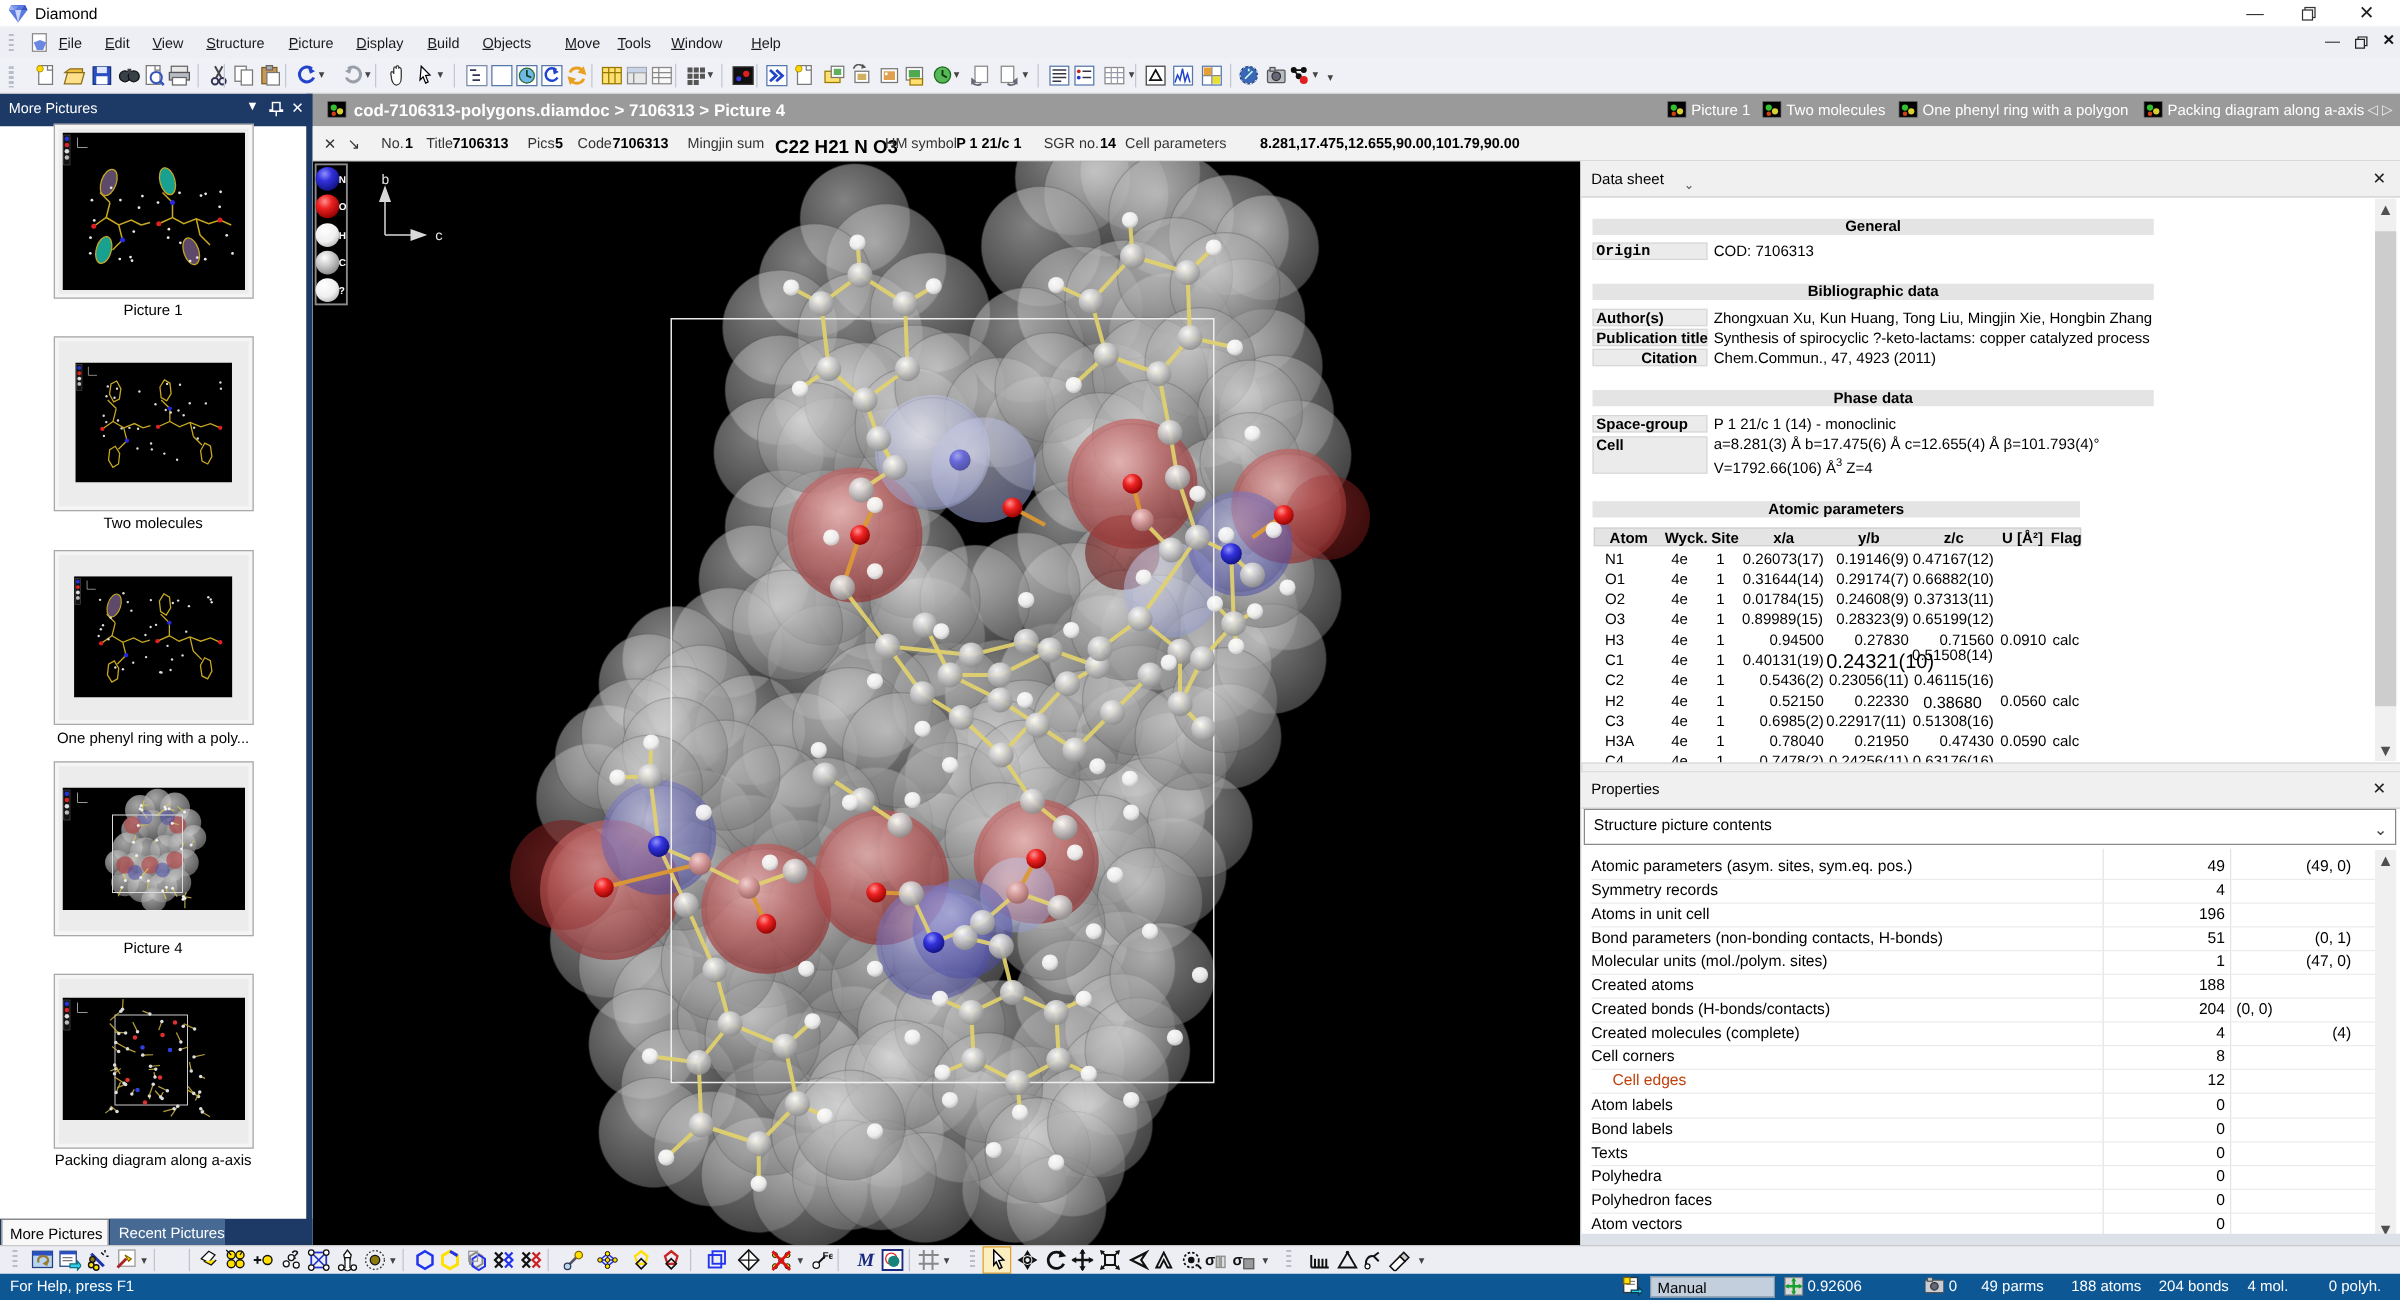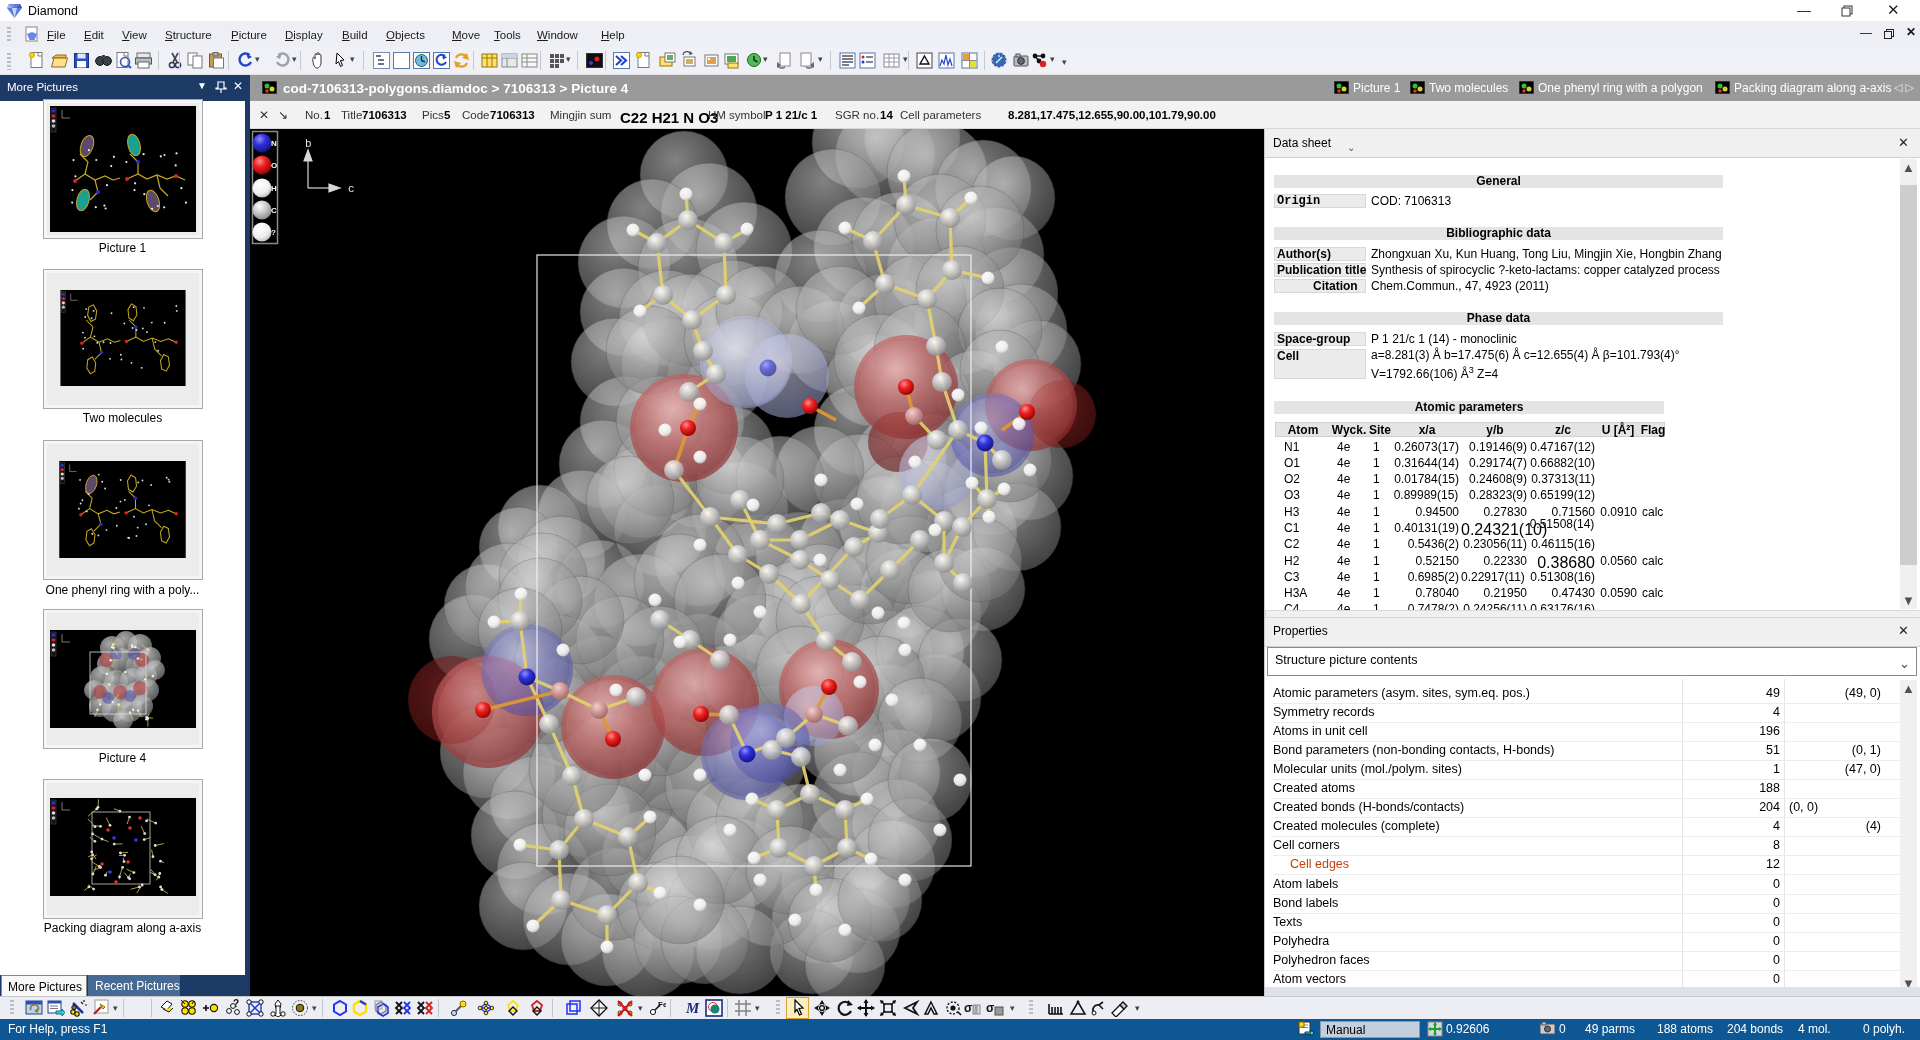--- a/index.html
+++ b/index.html
@@ -1360,21 +1360,21 @@
 <span class="abs" style="left:72px;top:408px;font-size:12px;color:#000;">4e</span>
 <span class="abs" style="left:108px;top:408px;font-size:12px;color:#000;">1</span>
 <div class="abs" style="left:128px;top:408px;width:66px;text-align:right;font-size:12px">0.5436(2)</div>
 <div class="abs" style="left:196px;top:408px;width:66px;text-align:right;font-size:12px">0.23056(11)</div>
 <div class="abs" style="left:264px;top:408px;width:66px;text-align:right;font-size:12px">0.46115(16)</div>
 <span class="abs" style="left:19px;top:425px;font-size:12px;color:#000;">H2</span>
 <span class="abs" style="left:72px;top:425px;font-size:12px;color:#000;">4e</span>
 <span class="abs" style="left:108px;top:425px;font-size:12px;color:#000;">1</span>
 <div class="abs" style="left:128px;top:425px;width:66px;text-align:right;font-size:12px">0.52150</div>
 <div class="abs" style="left:196px;top:425px;width:66px;text-align:right;font-size:12px">0.22330</div>
-<div class="abs" style="left:264px;top:425px;width:66px;text-align:right;font-size:16px">0.38680</div>
+<div class="abs" style="left:264px;top:425px;width:66px;text-align:center;font-size:13px">0.38680</div>
 <div class="abs" style="left:332px;top:425px;width:40px;text-align:right;font-size:12px">0.0560</div>
 <span class="abs" style="left:377px;top:425px;font-size:12px;color:#000;">calc</span>
 <span class="abs" style="left:19px;top:441px;font-size:12px;color:#000;">C3</span>
 <span class="abs" style="left:72px;top:441px;font-size:12px;color:#000;">4e</span>
 <span class="abs" style="left:108px;top:441px;font-size:12px;color:#000;">1</span>
 <div class="abs" style="left:128px;top:441px;width:66px;text-align:right;font-size:12px">0.6985(2)</div>
 <div class="abs" style="left:196px;top:441px;width:66px;text-align:left;font-size:12px">0.22917(11)</div>
 <div class="abs" style="left:264px;top:441px;width:66px;text-align:right;font-size:12px">0.51308(16)</div>
 <span class="abs" style="left:19px;top:457px;font-size:12px;color:#000;">H3A</span>
 <span class="abs" style="left:72px;top:457px;font-size:12px;color:#000;">4e</span>

